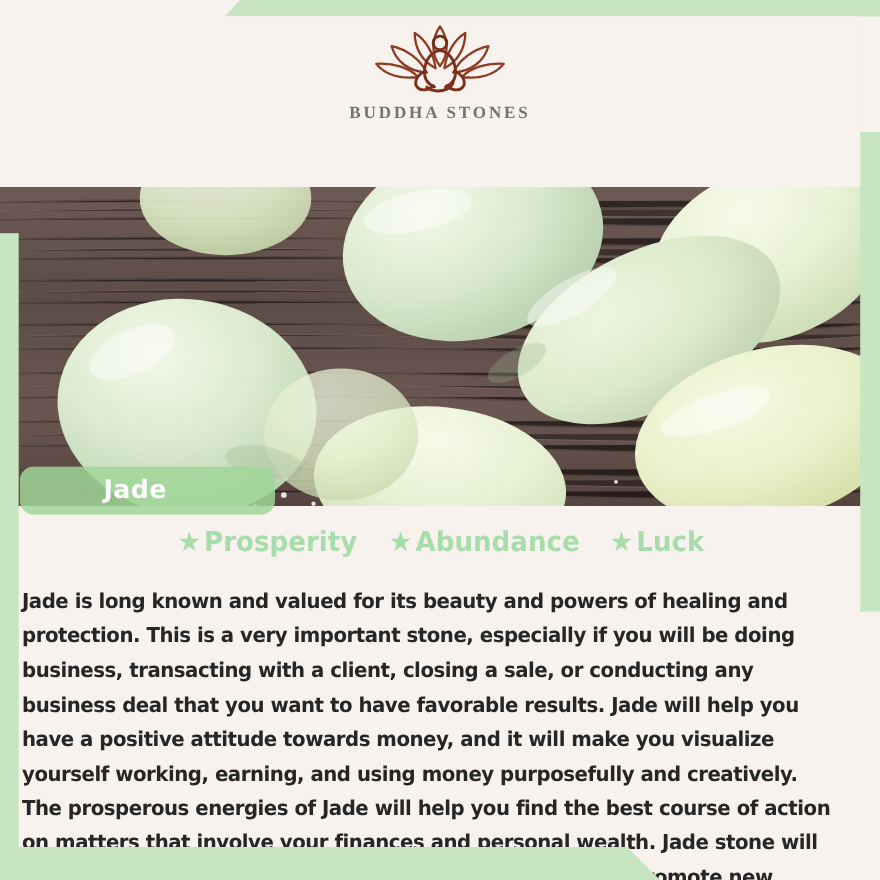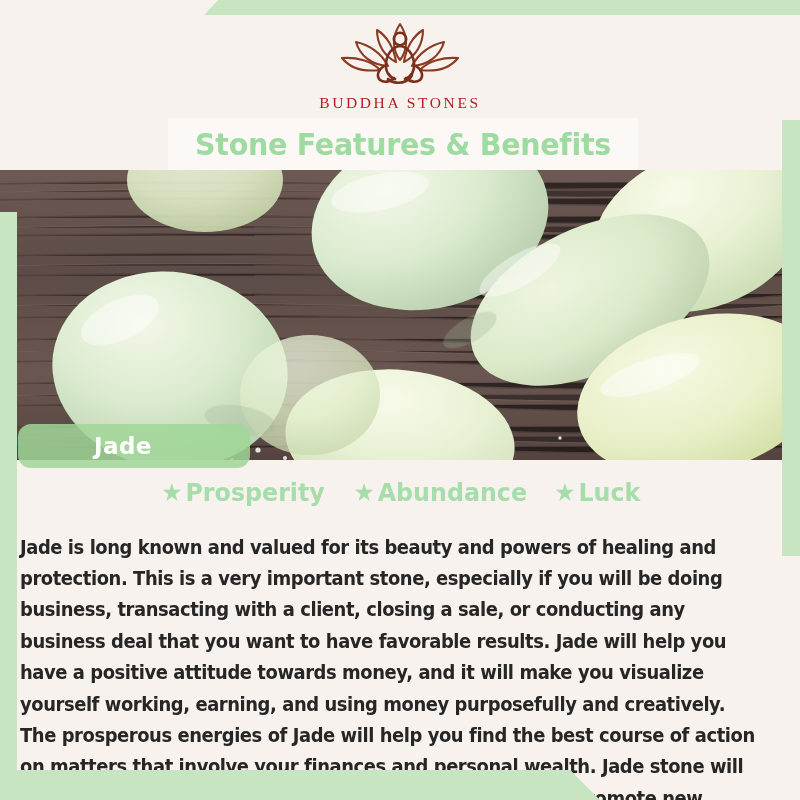--- a/index.html
+++ b/index.html
@@ -64,22 +64,22 @@
     text-align: center;
     z-index: 6;
   }
   .logo-mark { display: block; margin: 0 auto; }
   .logo-text {
     display: block;
     margin-top: 4px;
     font-family: "Liberation Serif", serif;
     font-size: 15.5px;
     letter-spacing: 2.6px;
-    color: #b91c1c;
-    font-weight: 400;
+    color: #737373;
+    font-weight: 700;
   }
 
   
   .title-band {
     position: absolute;
     top: 118px; left: 168px;
     width: 470px; height: 52px;
     background: #fbf8f6;
     z-index: 6;
     display: flex;
@@ -284,23 +284,20 @@
         <path d="M66 30 C58 31 53 38 52 47 C51 55 55 61 61 63"></path>
         <path d="M66 30 C74 31 79 38 80 47 C81 55 77 61 71 63"></path>
         <path d="M50 50 C44 54 42 60 46 64 C50 67 56 66 60 62"></path>
         <path d="M82 50 C88 54 90 60 86 64 C82 67 76 66 72 62"></path>
         <path d="M54 63 C58 67 66 68 72 65 C76 63 78 60 78 58"></path>
       </g>
     </svg>
     <span class="logo-text">BUDDHA STONES</span>
   </div>
 
-  <div class="title-band">
-    <span class="title-text">Stone Features &amp; Benefits</span>
-  </div>
 
   <div class="jade-band">
     <span class="jade-text">Jade</span>
   </div>
 
   <div class="content">
     <div class="benefits">
       <span class="benefit"><span class="star">★</span><span>Prosperity</span></span><span class="benefit"><span class="star">★</span><span>Abundance</span></span><span class="benefit"><span class="star">★</span><span>Luck</span></span>
     </div>
     <p class="body-text">Jade is long known and valued for its beauty and powers of healing and protection. This is a very important stone, especially if you will be doing business, transacting with a client, closing a sale, or conducting any business deal that you want to have favorable results. Jade will help you have a positive attitude towards money, and it will make you visualize yourself working, earning, and using money purposefully and creatively. The prosperous energies of Jade will help you find the best course of action on matters that involve your finances and personal wealth. Jade stone will support your financial growth and expansion. It will also promote new beginnings and give you the guidance that you need to be successful and wealthy!</p>

